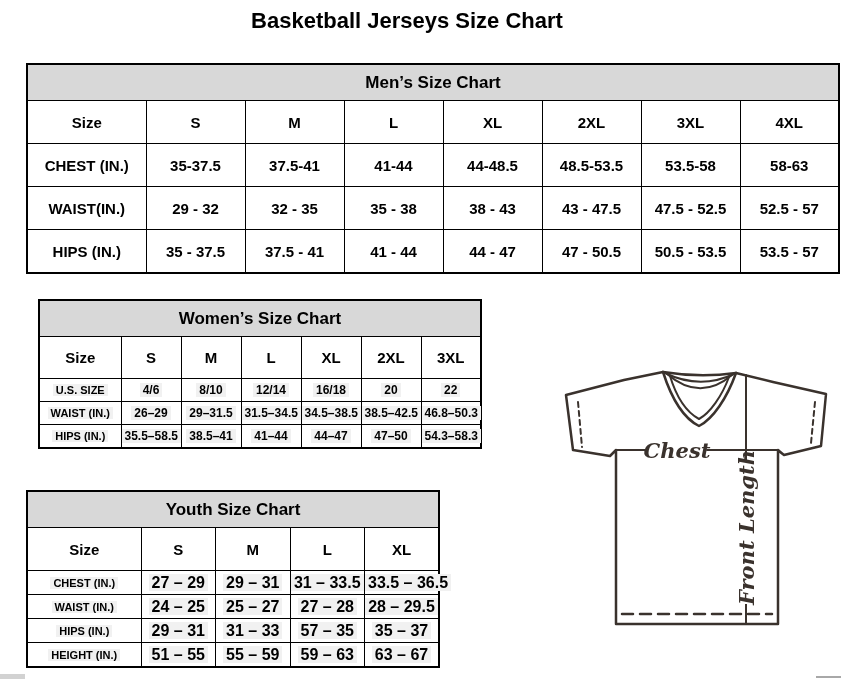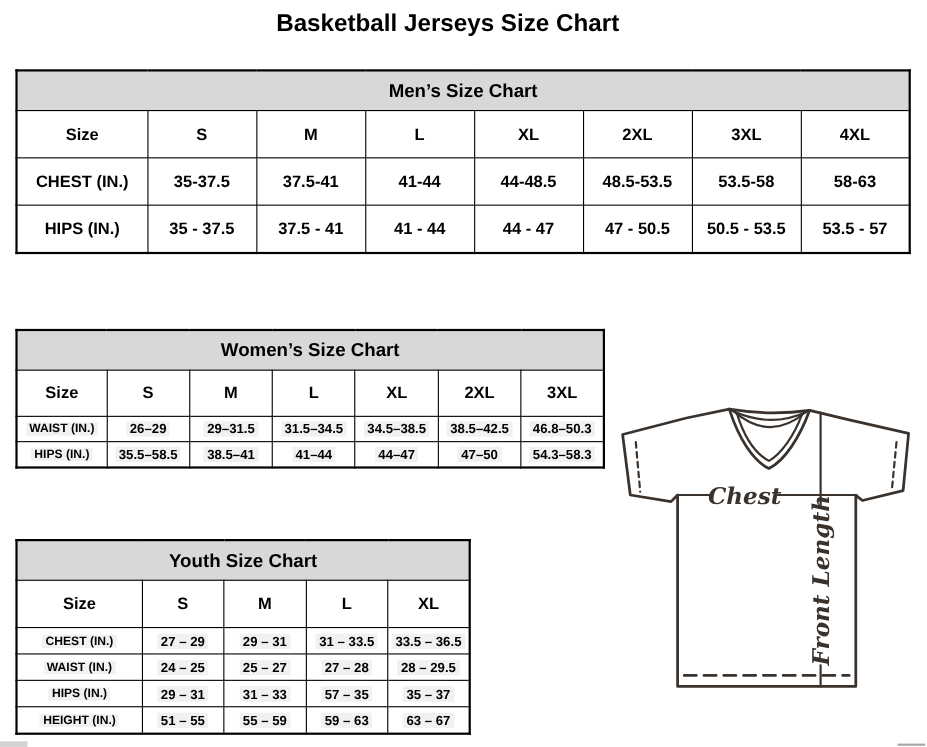--- a/index.html
+++ b/index.html
@@ -6,40 +6,40 @@
   body{
     width:843px;height:679px;position:relative;background:#ffffff;
     font-family:"Liberation Sans",sans-serif;color:#000;overflow:hidden;
   }
   .page-title{
     position:absolute;top:4px;left:0;width:806px;margin:4px;
     text-align:center;font-size:22px;font-weight:bold;letter-spacing:0px;
   }
   table.tbl{
     position:absolute;border-collapse:collapse;table-layout:fixed;
-    border:2px solid #000;background:#fff;
+    border:2px solid #000;background:#fff;margin-left:12px;
   }
   table.tbl td{
     border:1px solid #000;text-align:center;vertical-align:middle;
     font-weight:bold;padding:0;white-space:nowrap;
   }
   td.band-cell{background:#d8d8d8;font-size:17px;height:35px;}
   
   .mens{left:14px;top:63px;width:814px;}
   .mens tr.cols td{height:42px;font-size:15px;}
   .mens tr.data td{height:42px;font-size:15px;}
   
-  .womens{left:14px;top:299px;width:536px;}
+  .womens{left:26px;top:299px;width:444px;}
   .womens tr.cols td{height:41px;font-size:15px;}
   .womens tr.data td{height:22px;font-size:12px;}
   .womens tr.data td.rowlabel{font-size:11px;}
   
   .youth{left:14px;top:490px;width:414px;}
   .youth tr.cols td{height:42px;font-size:15px;}
-  .youth tr.data td{height:23px;font-size:12px;}
+  .youth tr.data td{height:23px;font-size:16px;}
   .youth tr.data td.rowlabel{font-size:11px;}
   .hl{background:#f1f1f1;padding:0 3px;}
   
   .jersey{position:absolute;left:556px;top:362px;width:284px;height:266px;}
   
   .scroll-frag-left{position:absolute;left:0;top:674px;width:25px;height:5px;background:#d2d2d2;}
   .scroll-frag-right{position:absolute;left:816px;top:676px;width:25px;height:2px;background:#a8a8a8;}
 </style>
 </head>
 <body>
@@ -75,20 +75,30 @@
     <td class="rowlabel">CHEST (IN.)</td>
     <td>35-37.5</td>
     <td>37.5-41</td>
     <td>41-44</td>
     <td>44-48.5</td>
     <td>48.5-53.5</td>
     <td>53.5-58</td>
     <td>58-63</td>
   </tr>
   <tr class="data">
+    <td class="rowlabel">WAIST(IN.)</td>
+    <td>29 - 32</td>
+    <td>32 - 35</td>
+    <td>35 - 38</td>
+    <td>38 - 43</td>
+    <td>43 - 47.5</td>
+    <td>47.5 - 52.5</td>
+    <td>52.5 - 57</td>
+  </tr>
+  <tr class="data">
     <td class="rowlabel">HIPS (IN.)</td>
     <td>35 - 37.5</td>
     <td>37.5 - 41</td>
     <td>41 - 44</td>
     <td>44 - 47</td>
     <td>47 - 50.5</td>
     <td>50.5 - 53.5</td>
     <td>53.5 - 57</td>
   </tr>
 </tbody>
@@ -111,20 +121,29 @@
   <tr class="cols">
     <td>Size</td>
     <td>S</td>
     <td>M</td>
     <td>L</td>
     <td>XL</td>
     <td>2XL</td>
     <td>3XL</td>
   </tr>
   <tr class="data">
+    <td class="rowlabel"><span class="hl">U.S. SIZE</span></td>
+    <td><span class="hl">4/6</span></td>
+    <td><span class="hl">8/10</span></td>
+    <td><span class="hl">12/14</span></td>
+    <td><span class="hl">16/18</span></td>
+    <td><span class="hl">20</span></td>
+    <td><span class="hl">22</span></td>
+  </tr>
+  <tr class="data">
     <td class="rowlabel"><span class="hl">WAIST (IN.)</span></td>
     <td><span class="hl">26–29</span></td>
     <td><span class="hl">29–31.5</span></td>
     <td><span class="hl">31.5–34.5</span></td>
     <td><span class="hl">34.5–38.5</span></td>
     <td><span class="hl">38.5–42.5</span></td>
     <td><span class="hl">46.8–50.3</span></td>
   </tr>
   <tr class="data">
     <td class="rowlabel"><span class="hl">HIPS (IN.)</span></td>

